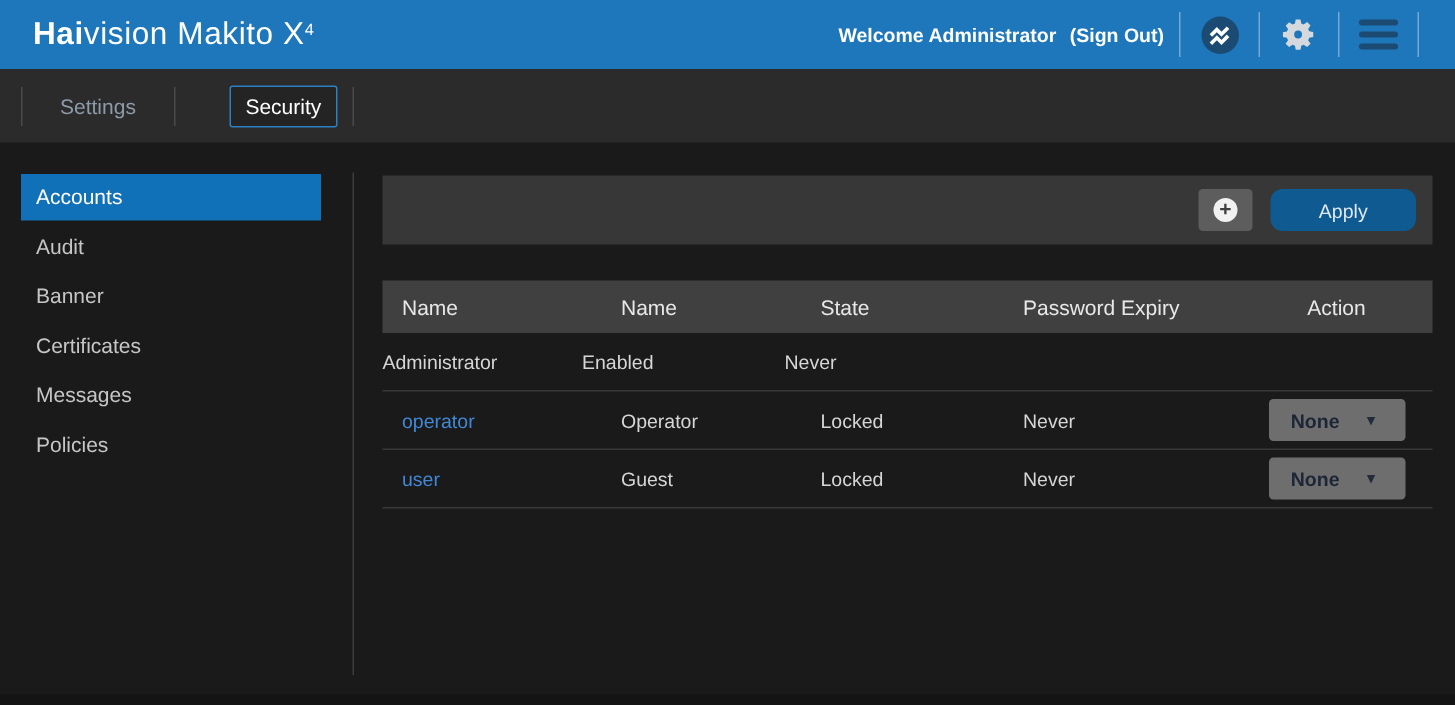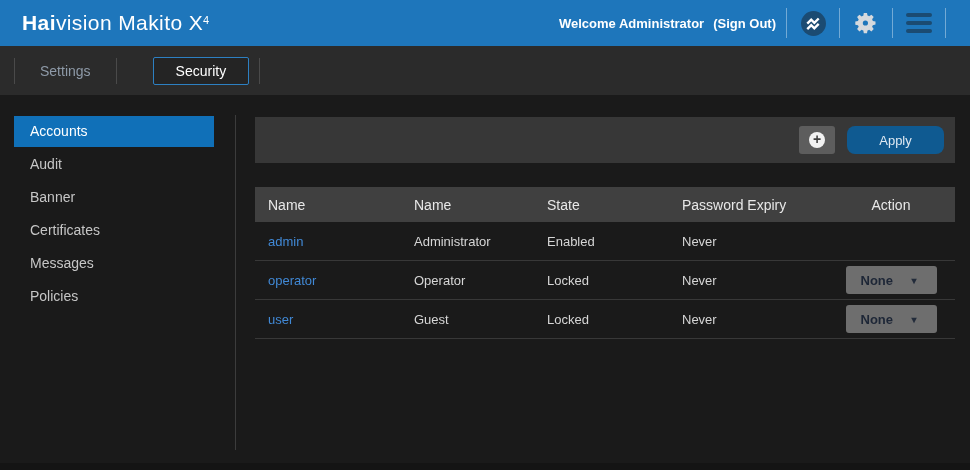--- a/index.html
+++ b/index.html
@@ -27,28 +27,28 @@
   .hicon { width:32px; height:32px; display:flex; align-items:center; justify-content:center; cursor:pointer; }
   .burger { display:flex; flex-direction:column; gap:4px; }
   .burger span { display:block; width:26px; height:4px; border-radius:2px; background:var(--icon-navy, #1b4b72); }
 
   
   .tabbar { height:49px; background:var(--tabbar-bg, #2b2b2b); display:flex; align-items:center; padding-left:14px; }
   .tsep { width:1px; height:26px; background:#4a4a4a; }
   .tab { font-size:14px; color:#8e9aa8; padding:6px 15px; margin:0 10px; cursor:pointer; white-space:nowrap; }
   .tab.active {
     color:#fff; border:1px solid var(--tab-active-border, #2d80c2);
-    border-radius:2px; background:#242424; padding:5px 22px;margin-left:36px;
+    border-radius:2px; background:#242424; padding:5px 10px;margin-left:36px;
   }
 
   
   .main { display:flex; height:375px; }
   .sidebar { width:235px; flex-shrink:0; padding-top:21px; }
   .side-item {
-    height:31px; line-height:31px; margin:0 21px 2px 14px; padding-left:16px;
+    height:31px; line-height:31px; margin:0 21px 2px 14px; padding-left:10px;
     font-size:14px; color:#c6c6c6; cursor:pointer; white-space:nowrap;
   }
   .side-item.active { background:var(--selected-blue, #1070b8); color:#fff; }
   .vdivider { width:1px; height:335px; background:#3c3c3c; margin-top:20px; flex-shrink:0; }
   .content { margin-left:19px; width:700px; }
 
   
   .toolbar {
     margin-top:22px; height:46px; background:var(--toolbar-bg, #373737);
     display:flex; align-items:center; justify-content:flex-end; padding-right:11px;
@@ -164,21 +164,20 @@
       <div class="grid">
         <div class="g-header">
           <div class="col-name">Name</div>
           <div class="col-role">Name</div>
           <div class="col-state">State</div>
           <div class="col-expiry">Password Expiry</div>
           <div class="col-action">Action</div>
         </div>
 
         <div class="g-row">
-          <div class="col-name"><a class="link">admin</a></div>
           <div class="col-role">Administrator</div>
           <div class="col-state">Enabled</div>
           <div class="col-expiry">Never</div>
           <div class="col-action"></div>
         </div>
 
         <div class="g-row">
           <div class="col-name"><a class="link">operator</a></div>
           <div class="col-role">Operator</div>
           <div class="col-state">Locked</div>

